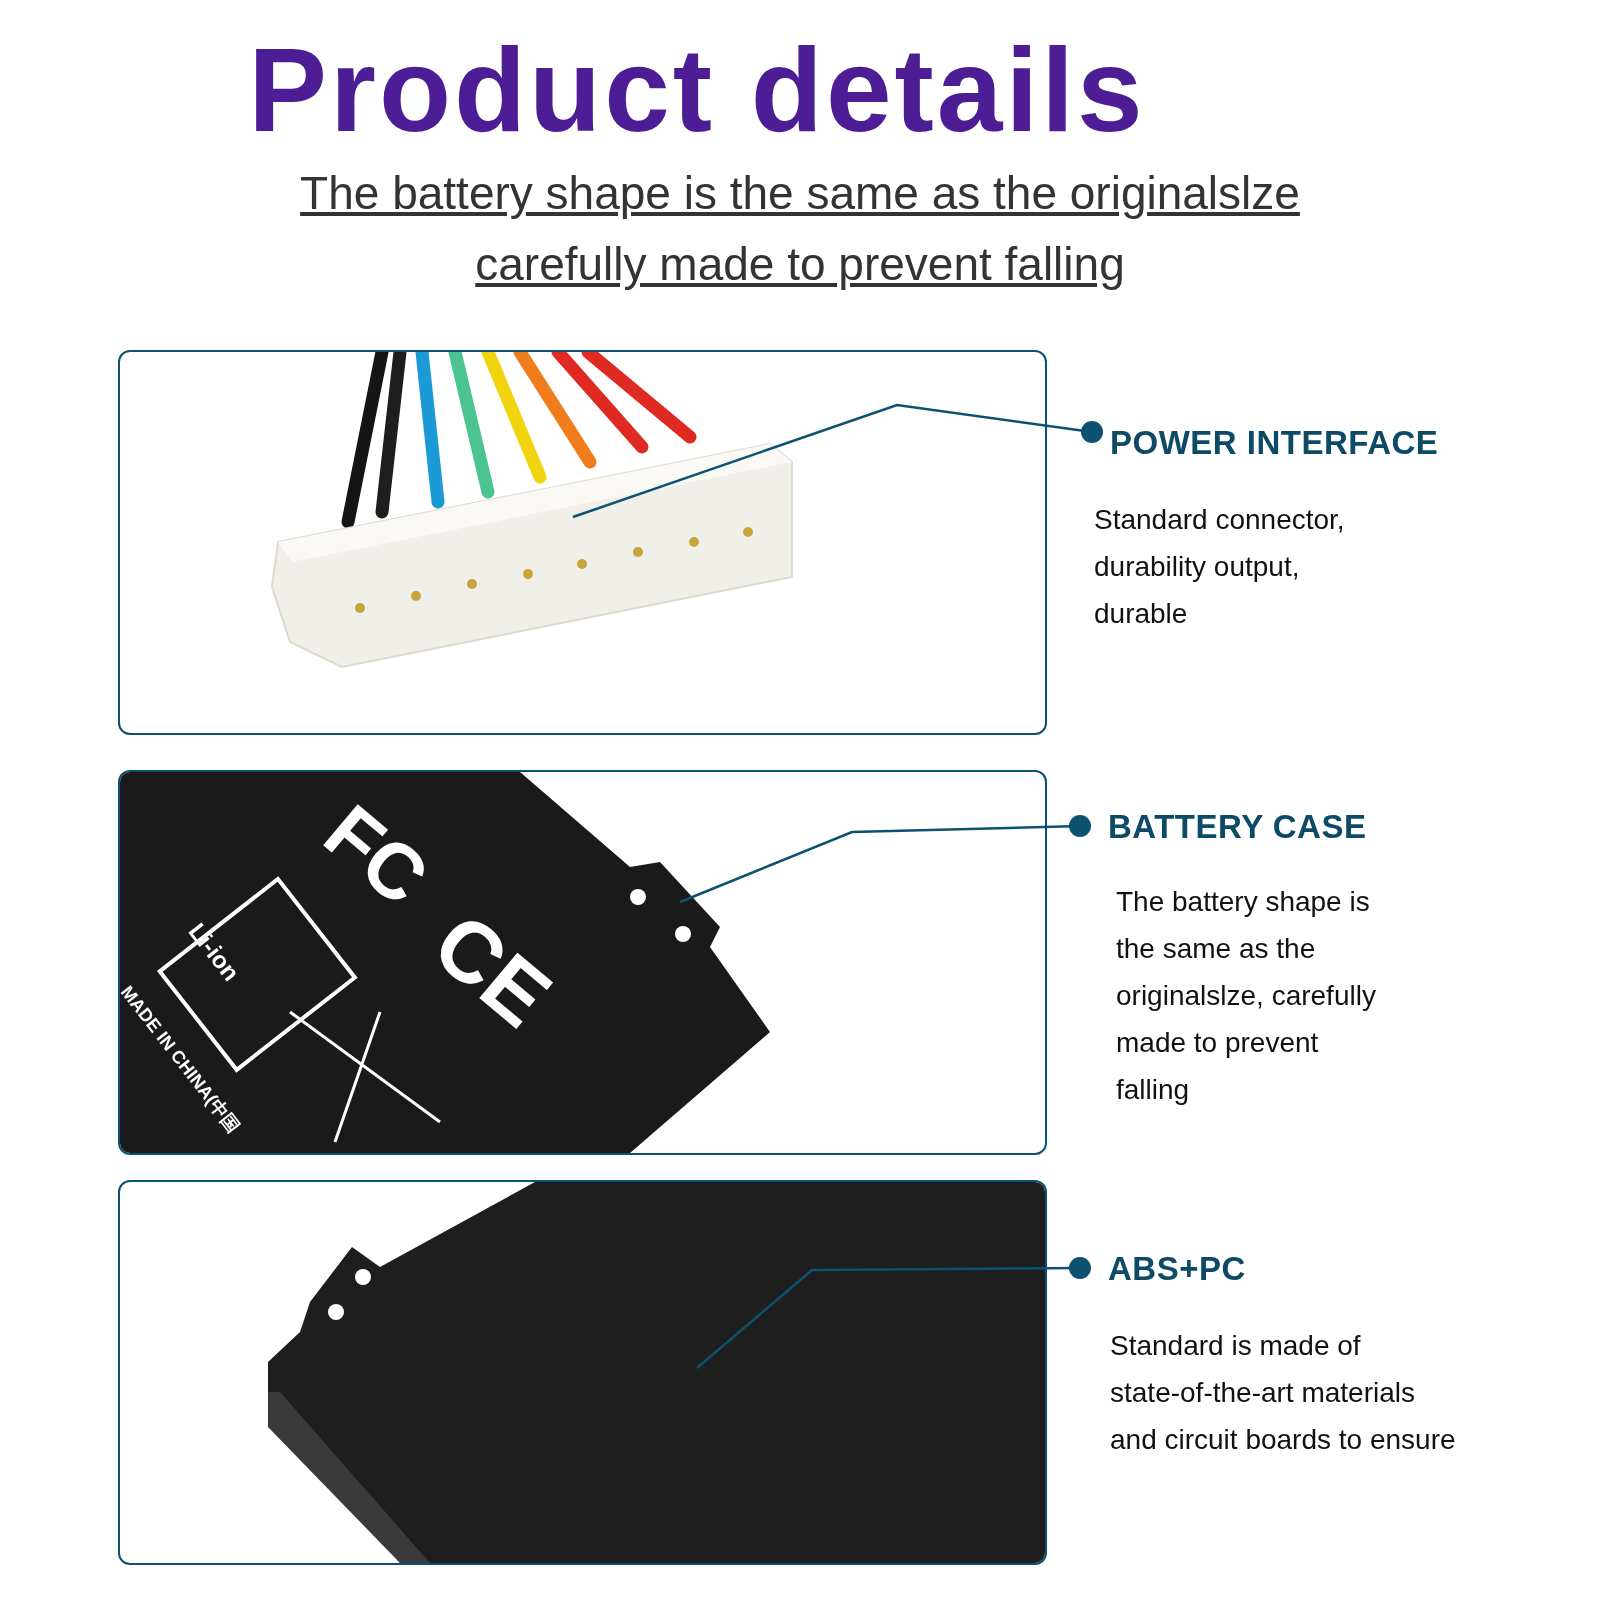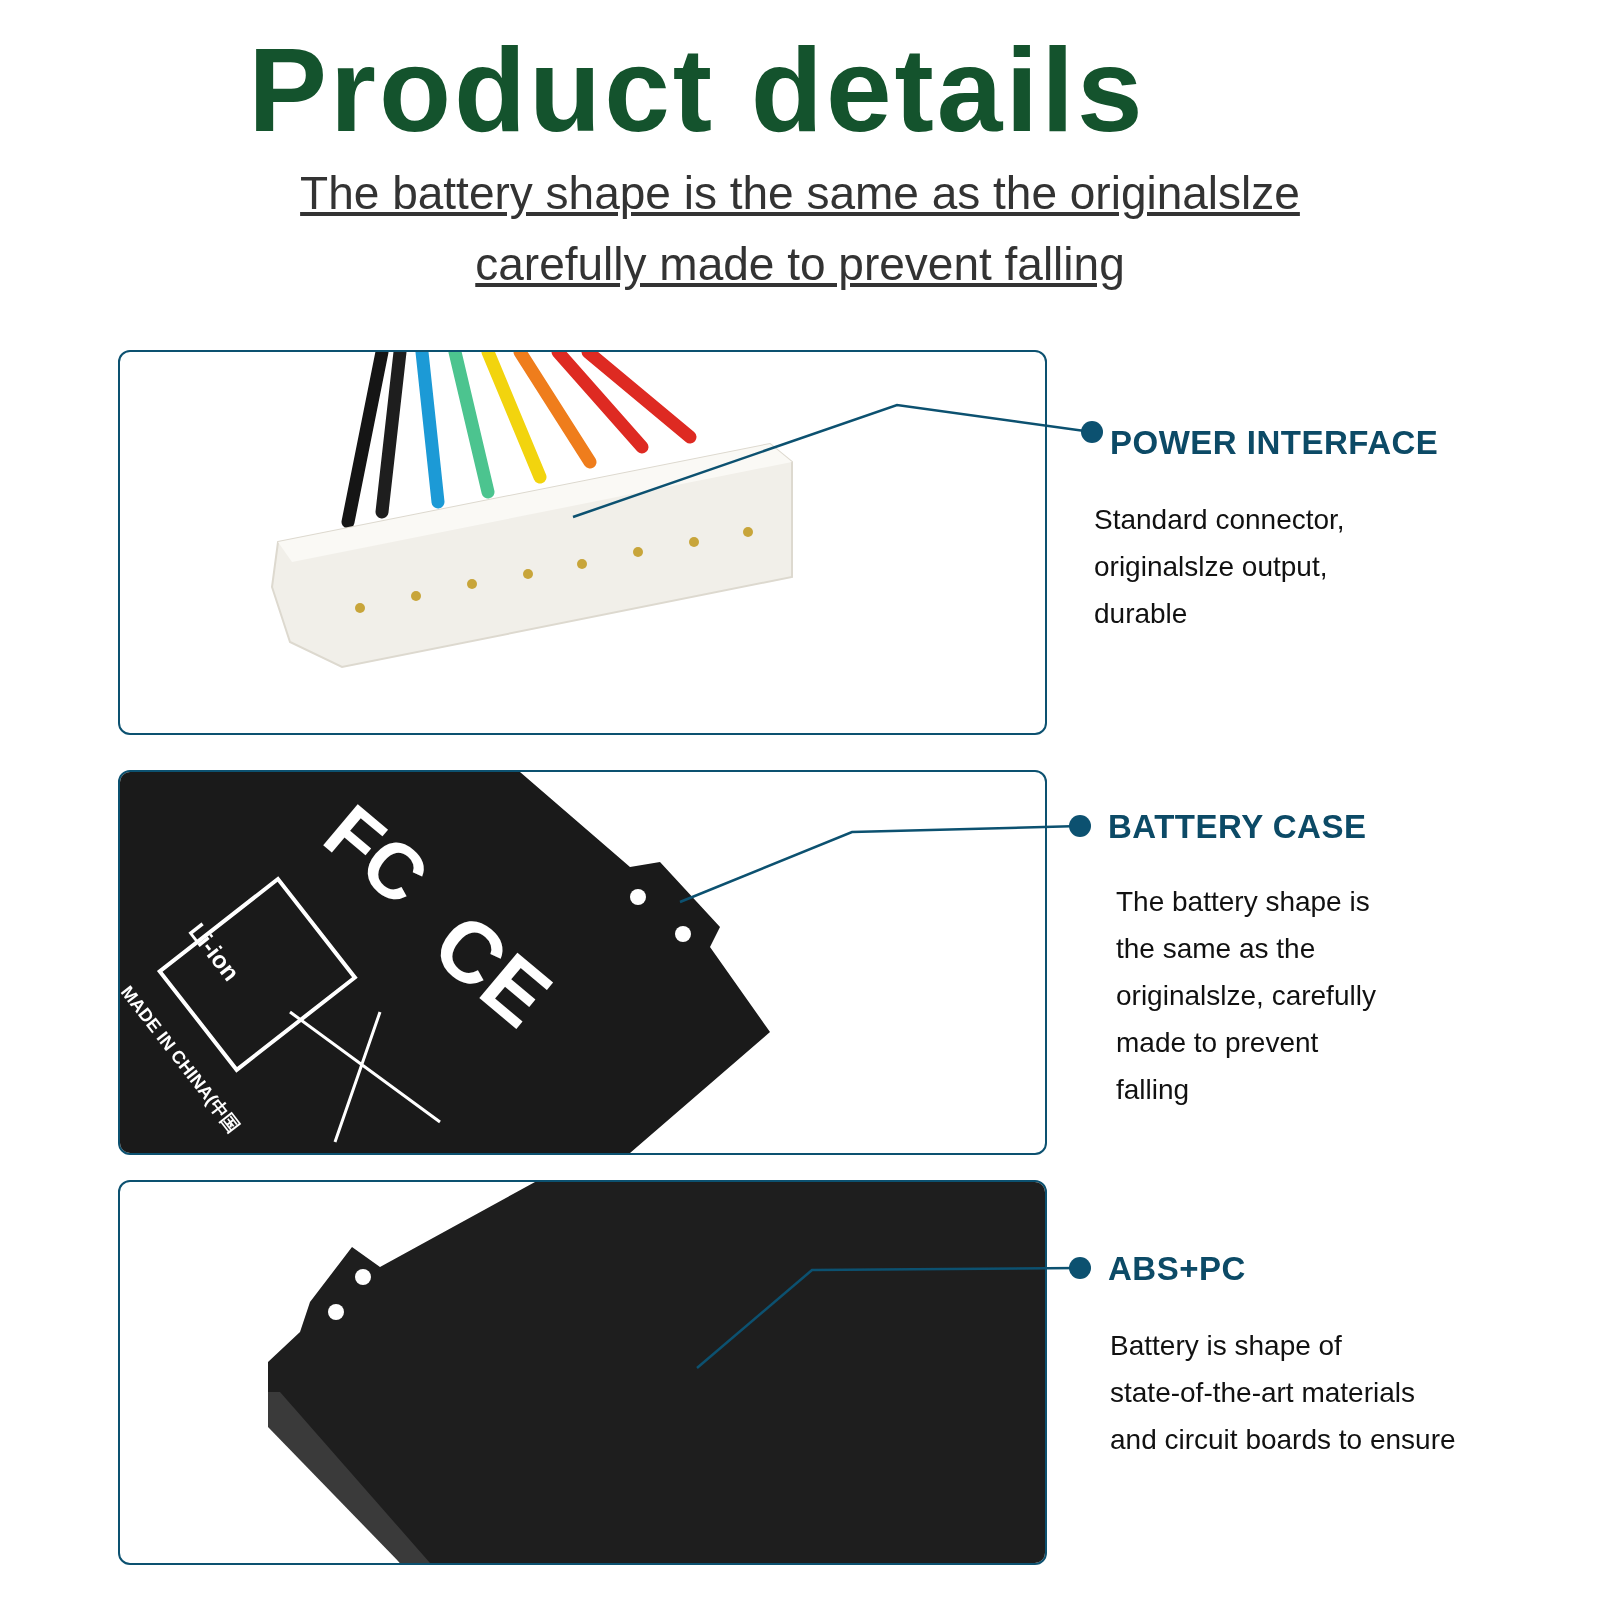--- a/index.html
+++ b/index.html
@@ -1,19 +1,19 @@
 <!DOCTYPE html>
 <html><head>
 <meta charset="utf-8">
 <style>
   html, body { margin: 0; padding: 0; background: #ffffff; }
   body { width: 1600px; height: 1600px; position: relative; overflow: hidden;
          font-family: "Liberation Sans", sans-serif; }
   .title { position: absolute; left: 0; width: 1394px; top: 22px; text-align: center;
-           font-size: 118px; font-weight: bold; color: #14532d; letter-spacing: 3px; }
+           font-size: 118px; font-weight: bold; color: #4c1d95; letter-spacing: 3px; }
   .subtitle { position: absolute; left: 0; width: 1600px; text-align: center;
               font-size: 46px; color: #333333; text-decoration: underline; }
   .sub1 { top: 166px; }
   .sub2 { top: 237px; }
   .panel { position: absolute; left: 118px; width: 925px; height: 381px;
            border: 2px solid #0c5170; border-radius: 12px; overflow: hidden; background: #fff; }
   .p1 { top: 350px; }
   .p2 { top: 770px; }
   .p3 { top: 1180px; }
   .panel svg { position: absolute; left: 0; top: 0; }
@@ -93,31 +93,31 @@
   <g fill="#0c5170">
     <circle cx="1092" cy="432" r="11"></circle>
     <circle cx="1080" cy="826" r="11"></circle>
     <circle cx="1080" cy="1268" r="11"></circle>
   </g>
 </svg>
 
 <div class="heading" style="left:1110px; top:424px;">POWER INTERFACE</div>
 <div class="desc" style="left:1094px; top:496px;">
   <span>Standard connector,</span>
-  <span>originalslze output,</span>
+  <span>durability output,</span>
   <span>durable</span>
 </div>
 
 <div class="heading" style="left:1108px; top:808px;">BATTERY CASE</div>
 <div class="desc" style="left:1116px; top:878px;">
   <span>The battery shape is</span>
   <span>the same as the</span>
   <span>originalslze, carefully</span>
   <span>made to prevent</span>
   <span>falling</span>
 </div>
 
 <div class="heading" style="left:1108px; top:1250px;">ABS+PC</div>
 <div class="desc" style="left:1110px; top:1322px;">
-  <span>Battery is shape of</span>
+  <span>Standard is made of</span>
   <span>state-of-the-art materials</span>
   <span>and circuit boards to ensure</span>
 </div>
 
 </body></html>

